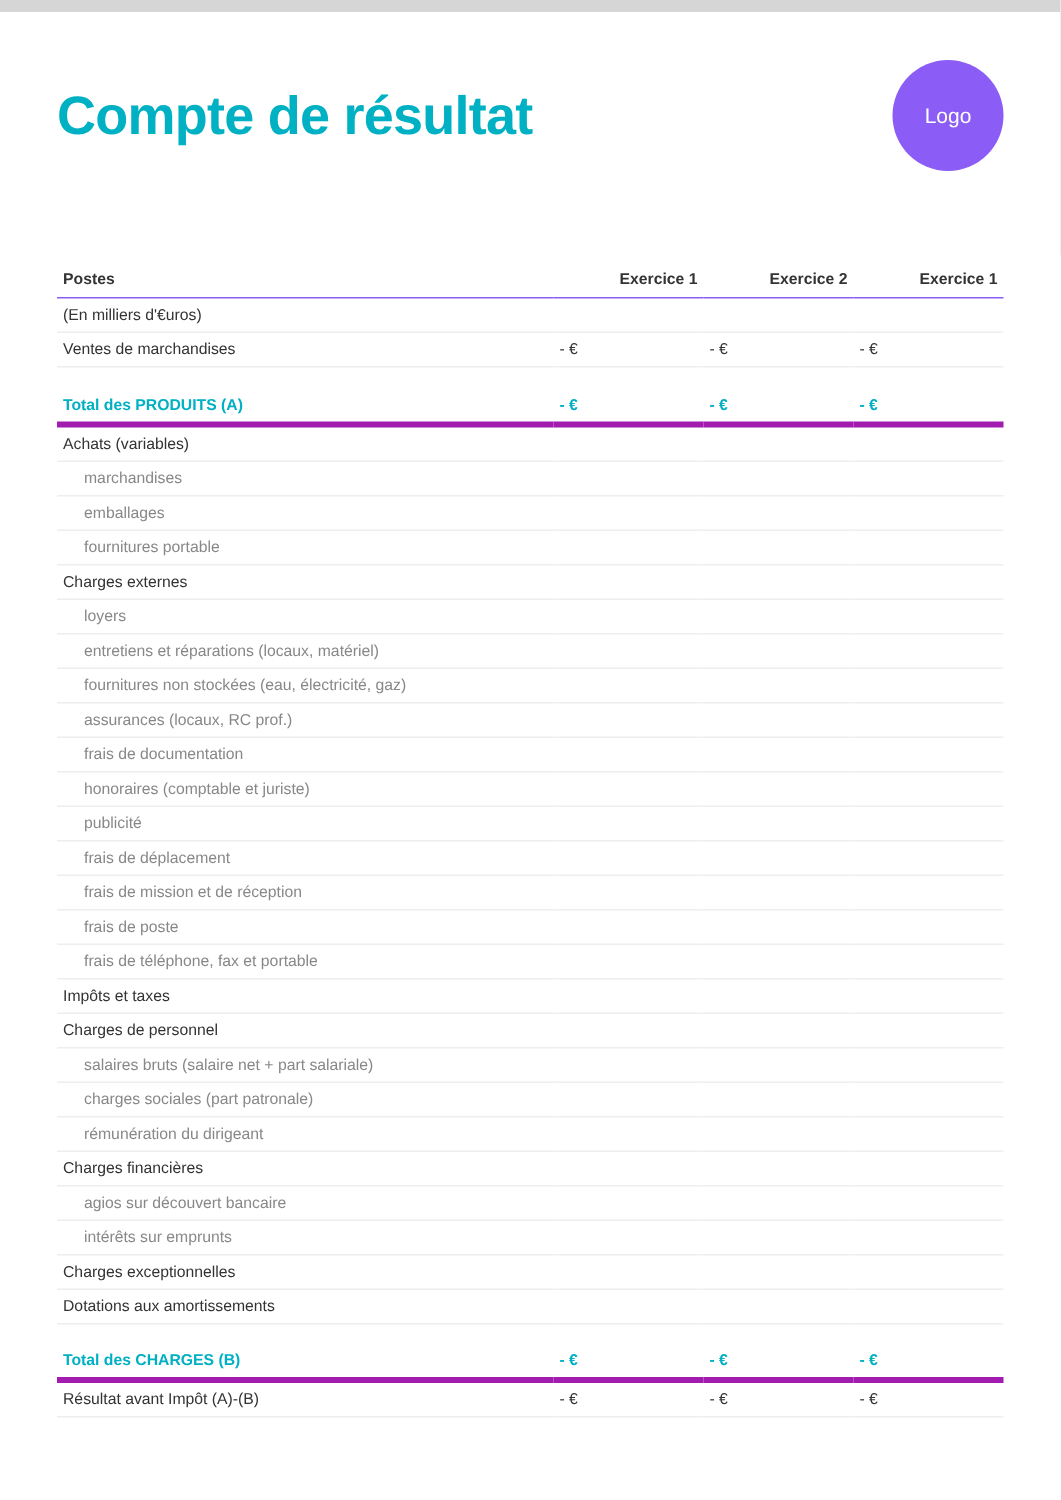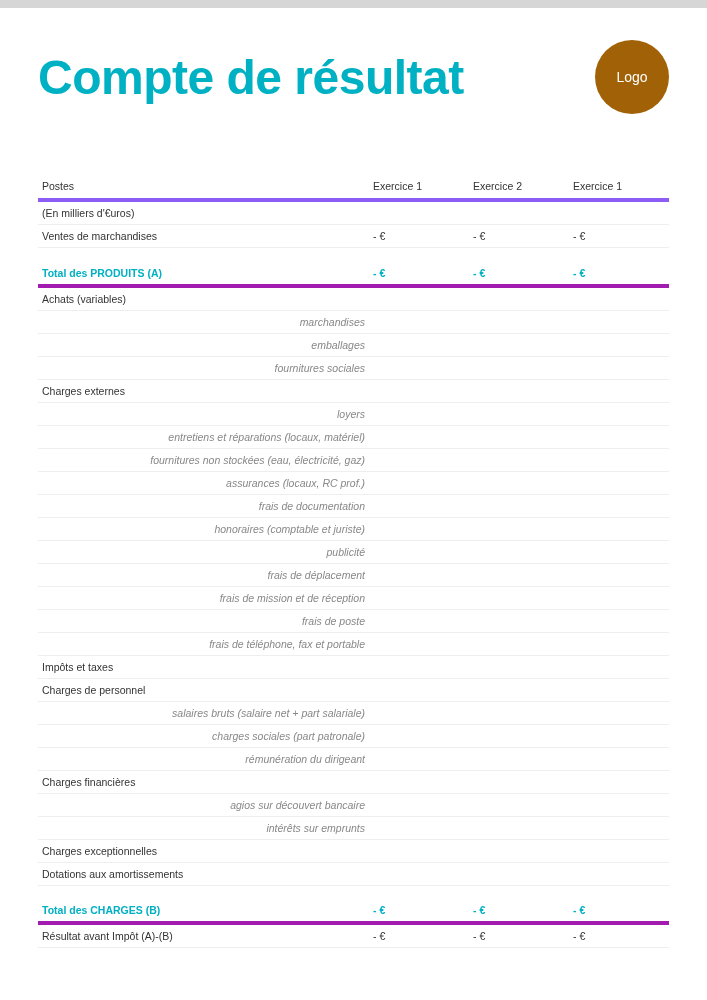--- a/index.html
+++ b/index.html
@@ -18,61 +18,59 @@
     padding: 32px 38px 0 38px;
   }
   .header {
     display: flex;
     align-items: center;
     justify-content: space-between;
     margin-bottom: 60px;
   }
   .title {
     color: #00b0c3;
-    font-size: 48px;
+    font-size: 36px;
     font-weight: bold;
     letter-spacing: -0.5px;
   }
   .logo {
     width: 74px;
     height: 74px;
-    background: #a16207;
+    background: #8b5cf6;
     border-radius: 50%;
     display: flex;
     align-items: center;
     justify-content: center;
     color: #fff;
     font-size: 14px;
     font-weight: 500;
     flex-shrink: 0;
   }
   table {
     width: 100%;
     border-collapse: collapse;
     font-size: 10.5px;
     color: #333;
   }
   th {
     text-align: left;
-    font-weight: normal;
+    font-weight: bold;
     padding: 6px 4px;
-    border-bottom: 4px solid #8b5cf6;
-  }
-  th.col-ex { text-align: left; width: 100px; }
+    border-bottom: 1px solid #8b5cf6;
+  }
+  th.col-ex { text-align: right; width: 100px; }
   td {
     padding: 5px 4px;
     border-bottom: 1px solid #eee;
     vertical-align: middle;
   }
   td.val { text-align: left; }
   tr.sub td:first-child {
     padding-left: 18px;
-    font-style: italic;
     color: #888;
-    text-align: right;
   }
   tr.section td:first-child { color: #333; }
   tr.total td {
     color: #00b0c3;
     font-weight: bold;
     border-bottom: 4px solid #a21caf;
   }
   tr.spacer td { border: none; height: 14px; }
   tr.result td { font-weight: normal; }
 </style>
@@ -130,21 +128,21 @@
           <td class="val"></td>
           <td class="val"></td>
         </tr>
         <tr class="sub">
           <td>emballages</td>
           <td class="val"></td>
           <td class="val"></td>
           <td class="val"></td>
         </tr>
         <tr class="sub">
-          <td>fournitures sociales</td>
+          <td>fournitures portable</td>
           <td class="val"></td>
           <td class="val"></td>
           <td class="val"></td>
         </tr>
         <tr class="section">
           <td>Charges externes</td>
           <td class="val"></td>
           <td class="val"></td>
           <td class="val"></td>
         </tr>

